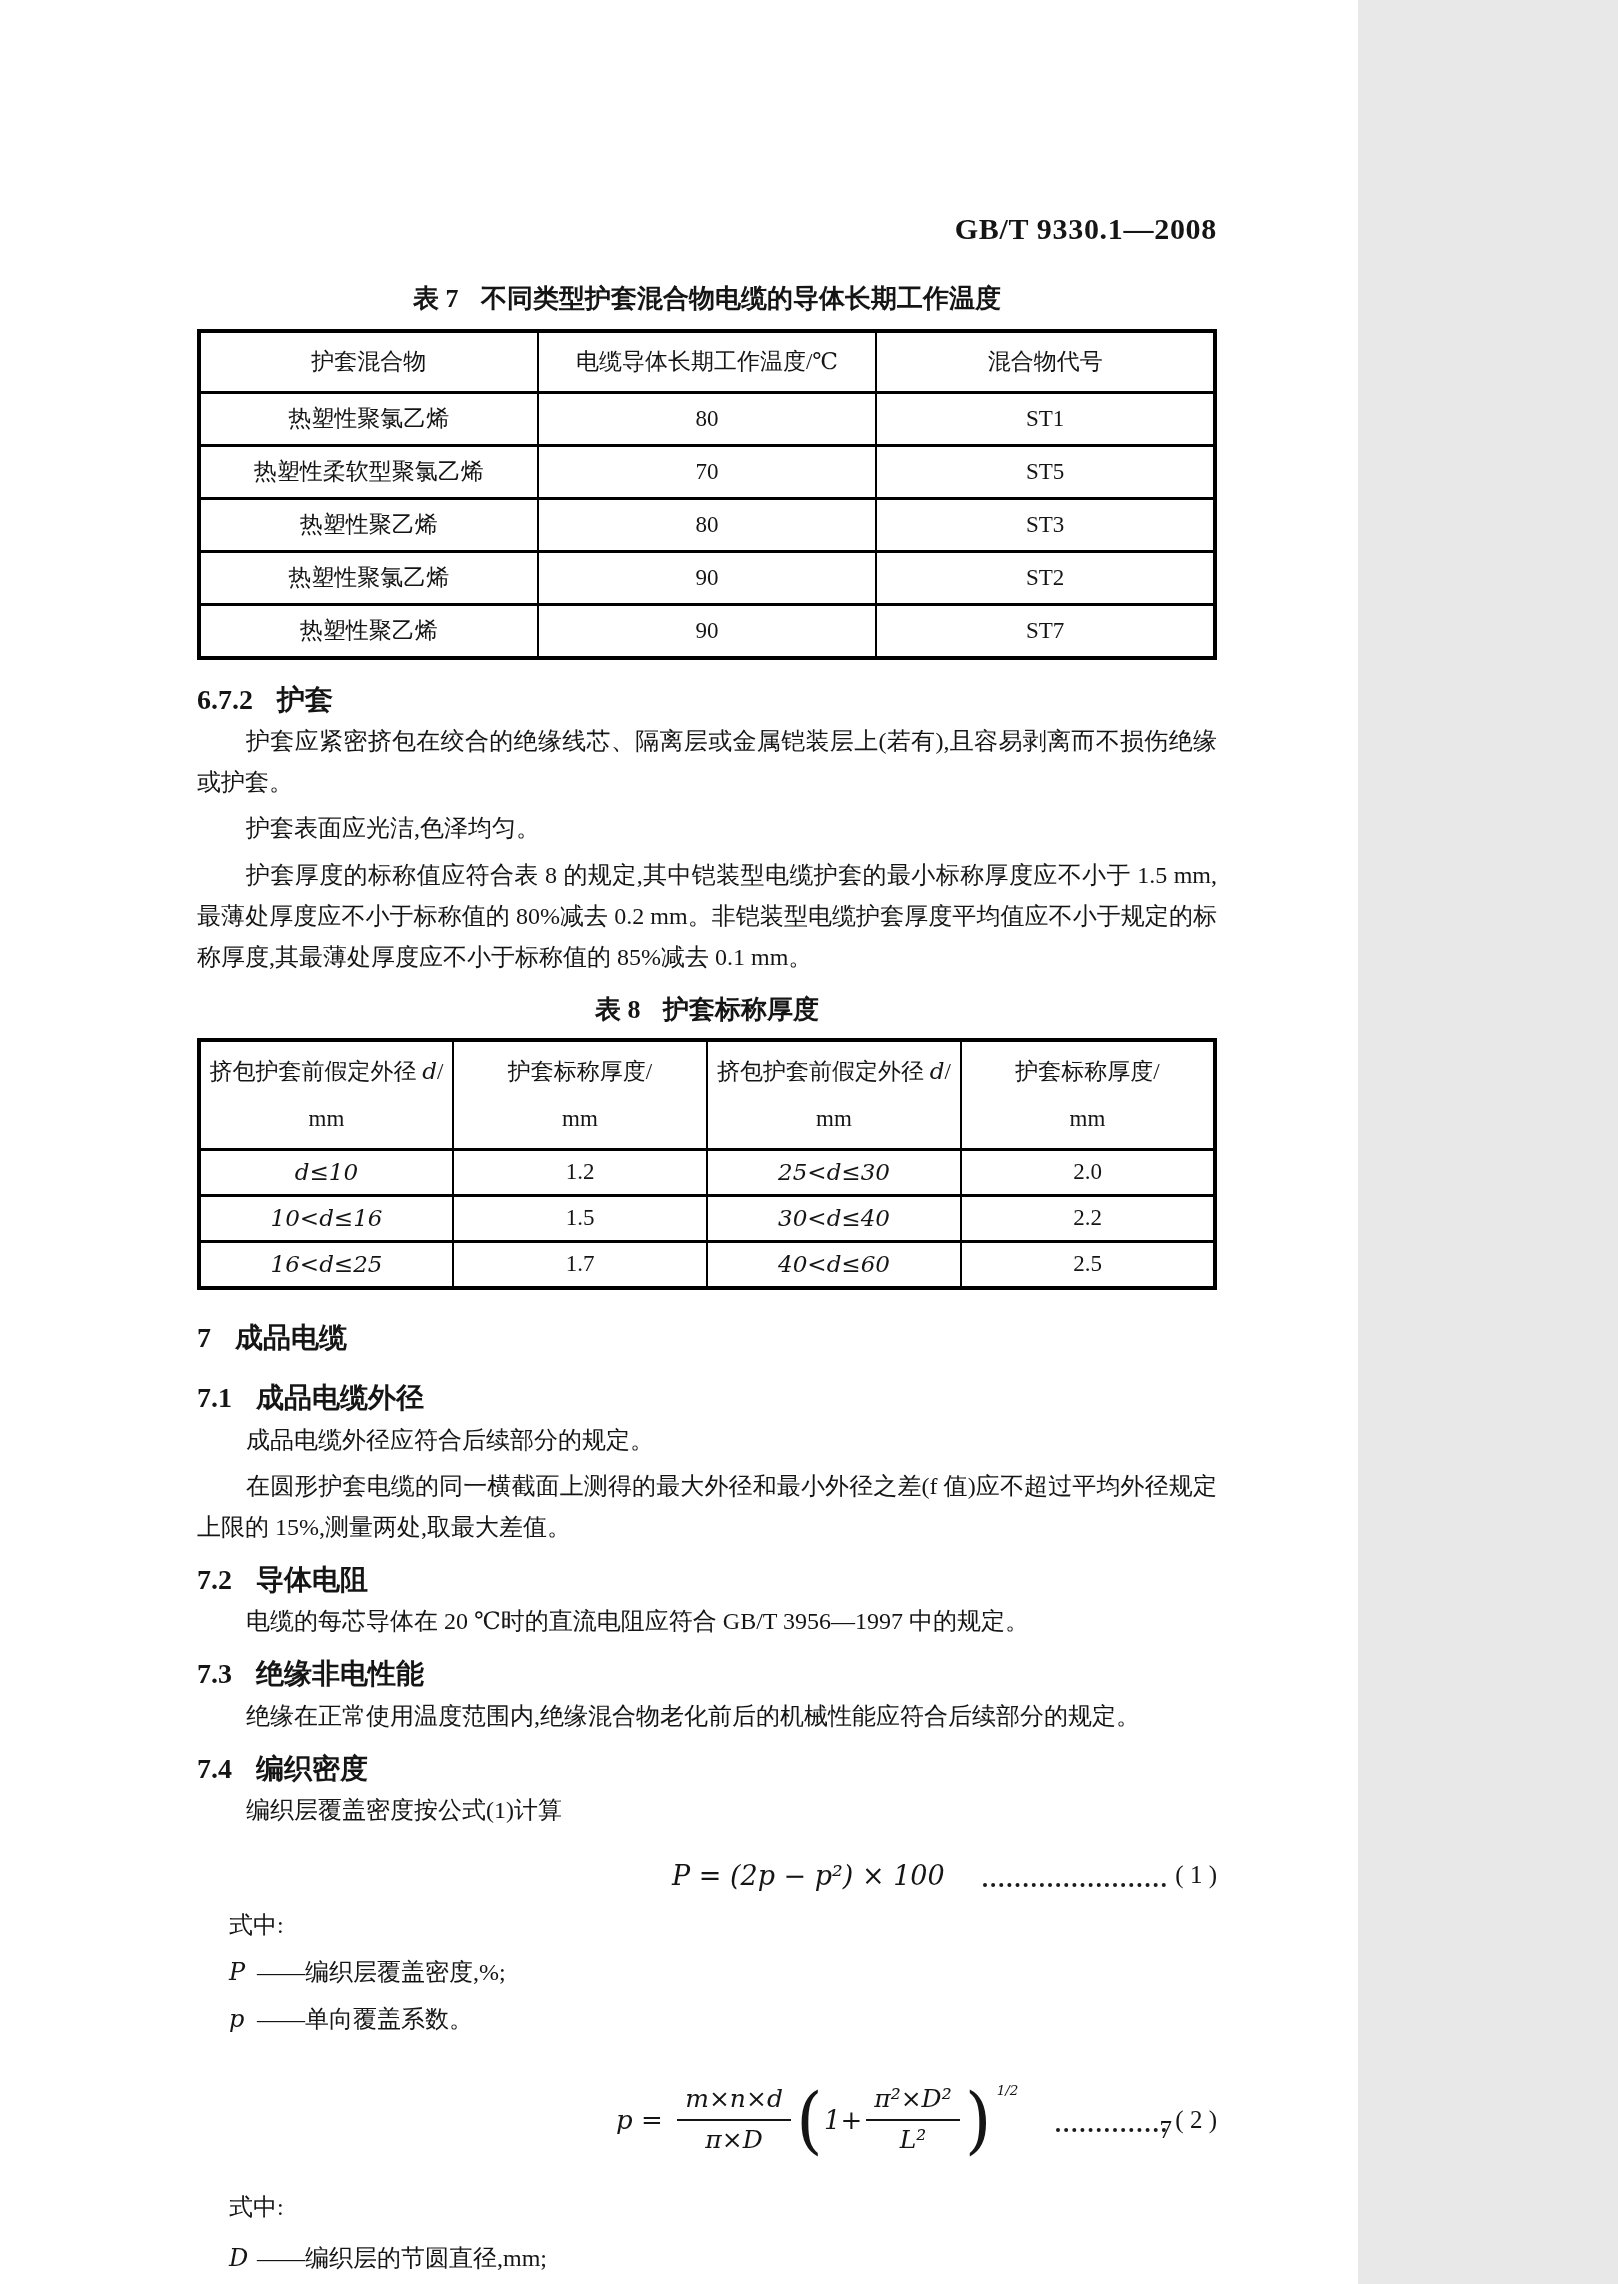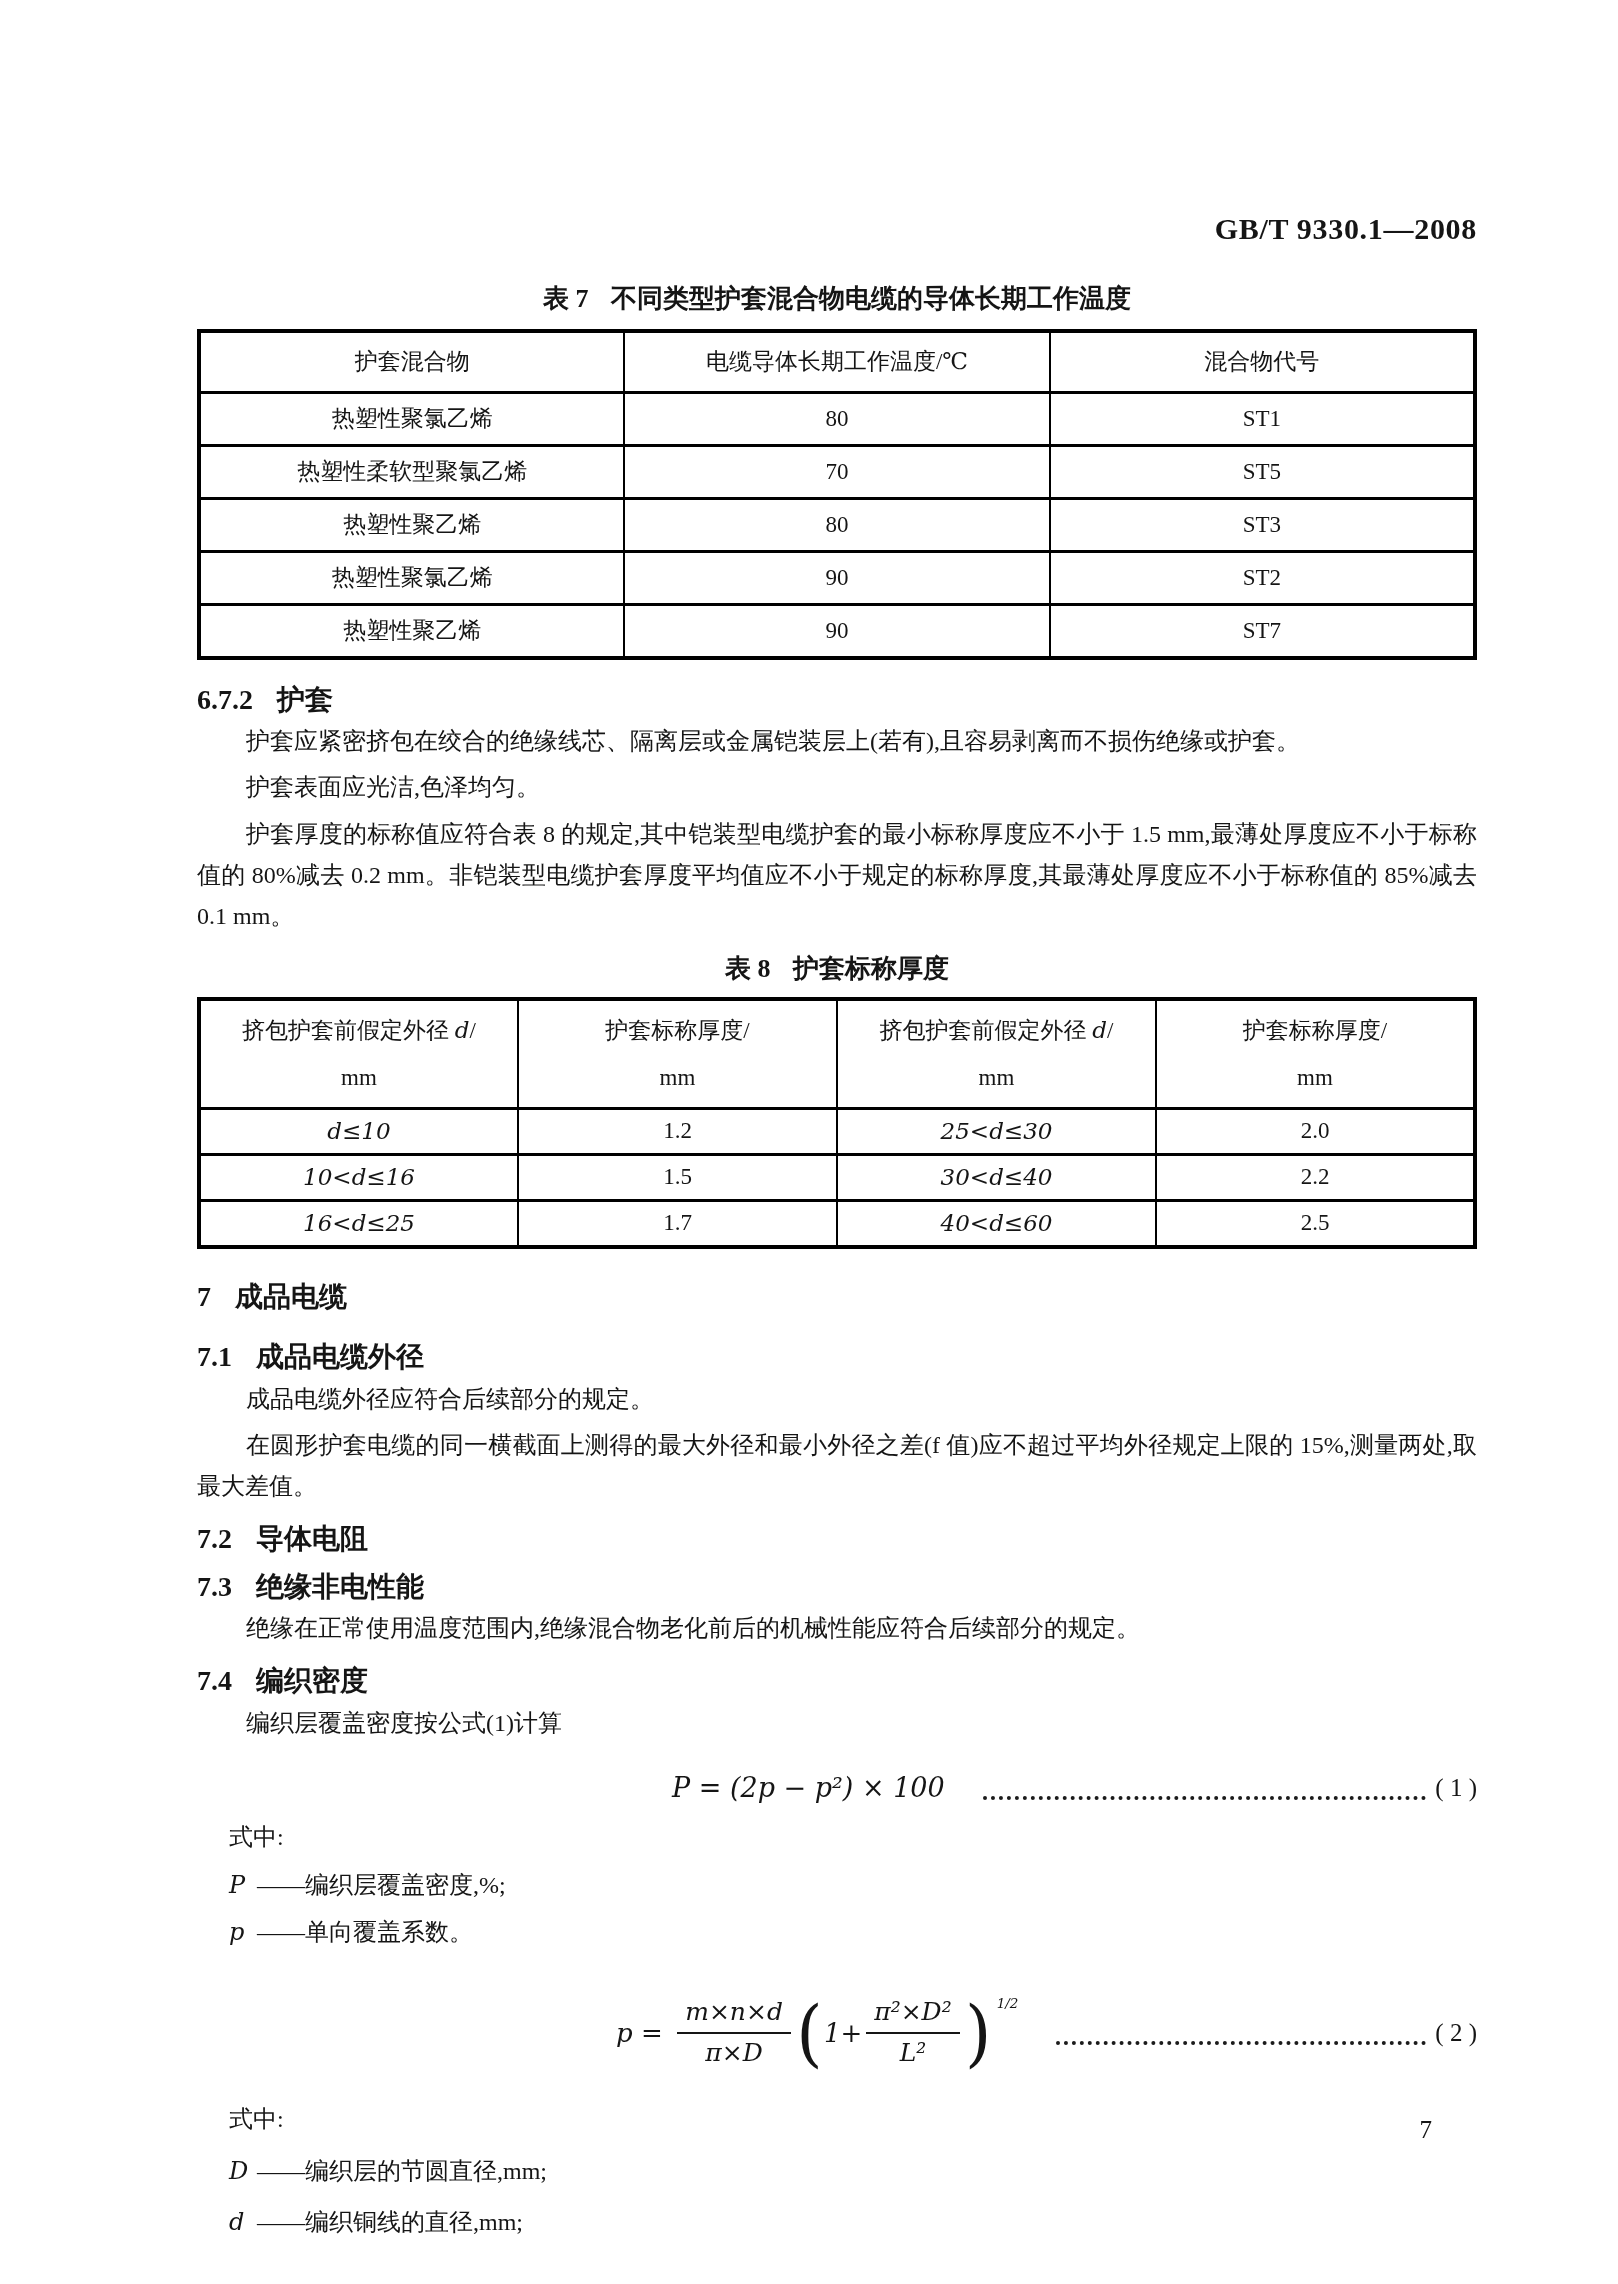--- a/index.html
+++ b/index.html
@@ -1,18 +1,18 @@
 <!DOCTYPE html>
 <html lang="zh" style="font-size:10.5px"><head>
 <meta charset="utf-8">
 <style>
   html,body { margin:0; padding:0; background:#e8e8e8; }
   .page {
     position:relative;
-    width:1618px; height:2284px;
+    width:1358px; height:2284px;
     box-sizing:border-box;
     background:#ffffff;
     color:#151515;
     font-family:"Liberation Serif","DejaVu Serif",serif;
     font-size:24px;
     padding:214px 141px 0 197px;
     overflow:hidden;
   }
   .doc-code {
     text-align:right;
@@ -186,20 +186,21 @@
 
   <div class="heading h71">
     <span>7.1</span><span class="h-title">成品电缆外径</span>
   </div>
   <p class="para">成品电缆外径应符合后续部分的规定。</p>
   <p class="para">在圆形护套电缆的同一横截面上测得的最大外径和最小外径之差(f 值)应不超过平均外径规定上限的 15%,测量两处,取最大差值。</p>
 
   <div class="heading h72">
     <span>7.2</span><span class="h-title">导体电阻</span>
   </div>
+  <p class="para">电缆的每芯导体在 20 ℃时的直流电阻应符合 GB/T 3956—1997 中的规定。</p>
 
   <div class="heading h73">
     <span>7.3</span><span class="h-title">绝缘非电性能</span>
   </div>
   <p class="para">绝缘在正常使用温度范围内,绝缘混合物老化前后的机械性能应符合后续部分的规定。</p>
 
   <div class="heading h74">
     <span>7.4</span><span class="h-title">编织密度</span>
   </div>
   <p class="para">编织层覆盖密度按公式(1)计算</p>

